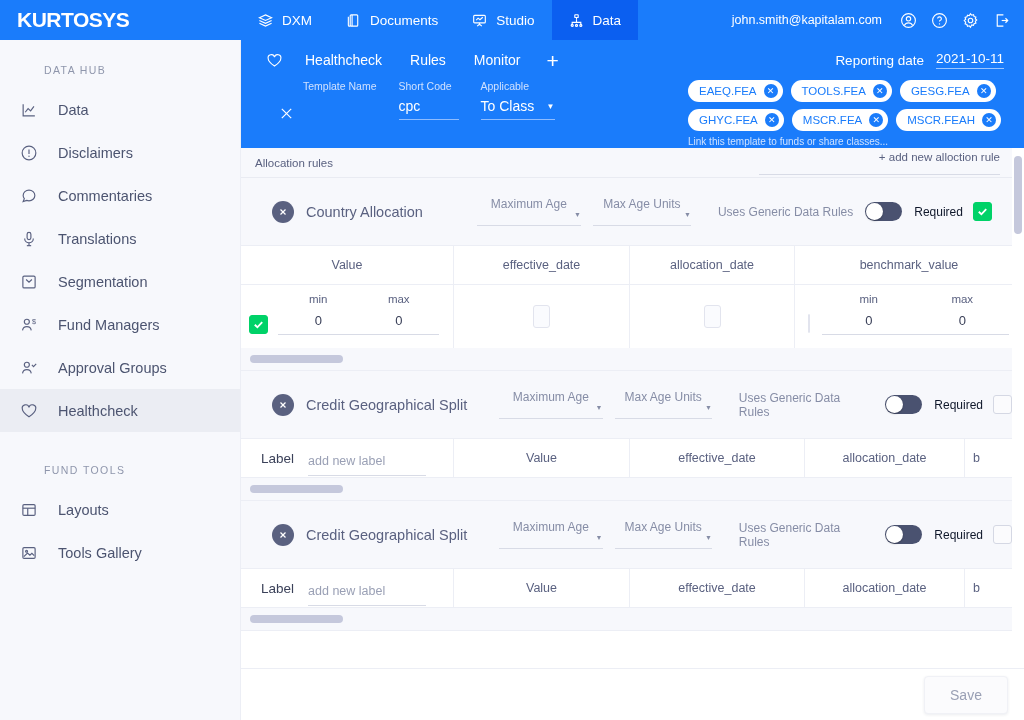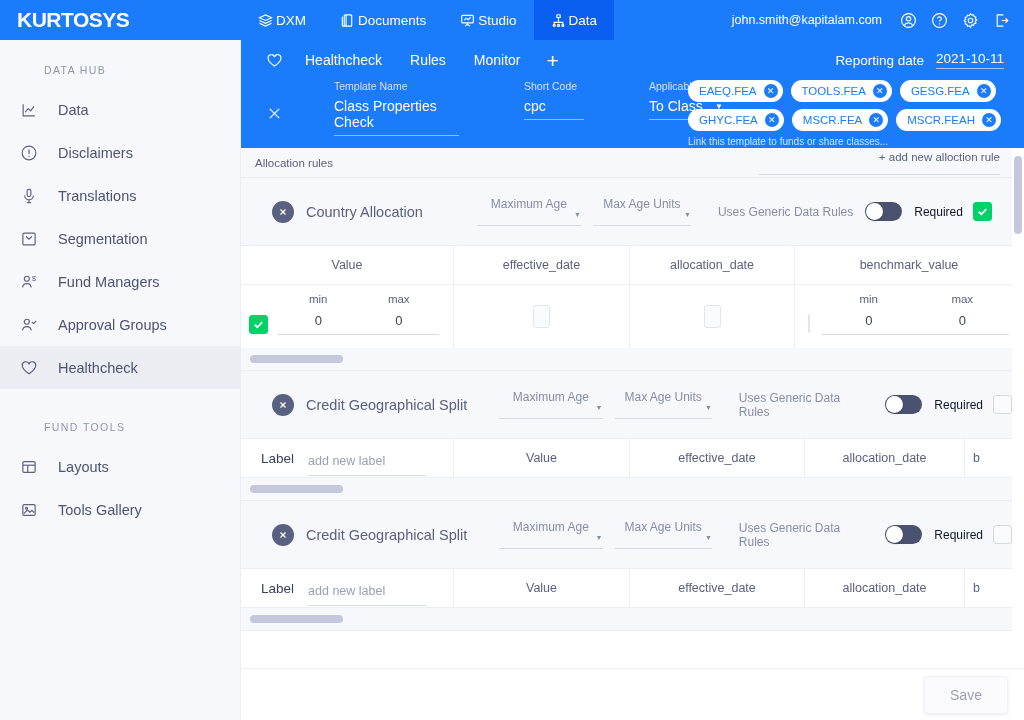--- a/index.html
+++ b/index.html
@@ -15,21 +15,21 @@
   .topbar {
     height: 40px; background: #1a7cfb; display: flex; align-items: stretch;
     flex: 0 0 40px; color: #ffffff;
   }
   .brand {
     width: 241px; display: flex; align-items: center; padding-left: 17px;
     font-size: 21px; font-weight: bold; letter-spacing: -0.5px;
   }
   .topnav { display: flex; align-items: stretch; }
   .navtab {
-    display: flex; align-items: center; gap: 3px; padding: 0 17px;
+    display: flex; align-items: center; gap: 9px; padding: 0 17px;
     font-size: 13.5px; color: #ffffff; cursor: pointer; white-space: nowrap;
   }
   .navtab.active { background: #0b5ff0; }
   .navtab svg { display: block; }
   .topright {
     margin-left: auto; display: flex; align-items: center; gap: 14px; padding-right: 14px;
   }
   .useremail { font-size: 12.5px; color: #ffffff; margin-right: 4px; }
   .icon-btn { display: flex; align-items: center; cursor: pointer; }
 
@@ -55,21 +55,21 @@
 
   
   .main { flex: 1 1 auto; min-width: 0; display: flex; flex-direction: column; background: #fff; }
 
   
   .bluehead { background: #1a7cfb; color: #fff; position: relative; flex: 0 0 108px; }
   .tabrow { display: flex; align-items: center; gap: 0; height: 40px; padding-left: 16px; }
   .heart-ico { width: 34px; display: flex; align-items: center; justify-content: center; cursor: pointer; }
   .bluetab { font-size: 14px; color: #fff; padding: 0 14px; cursor: pointer; white-space: nowrap; }
   .plus-tab { font-size: 21px; color: #fff; padding: 0 12px; cursor: pointer; line-height: 1; }
-  .fieldsrow { display: flex; align-items: flex-start; padding-left: 16px; gap: 43px; }
+  .fieldsrow { display: flex; align-items: flex-start; padding-left: 28px; }
   .close-x { width: 34px; height: 30px; display: flex; align-items: center; justify-content: center;
              cursor: pointer; margin-top: 18px; }
   .field { margin-right: 22px; }
   .field .flabel { font-size: 10.5px; color: #cfe1ff; margin-bottom: 6px; }
   .field .fval {
     font-size: 14px; color: #ffffff; border-bottom: 1px solid #8ebcff; padding-bottom: 5px;
     min-width: 60px; display: flex; align-items: center; gap: 9px; cursor: text;
   }
   .field.tname .fval { width: 125px; }
   .field.scode .fval { width: 52px; }
@@ -298,20 +298,28 @@
         <span class="si-ico">
           <svg width="18" height="18" viewBox="0 0 20 20" fill="none" stroke="#5a6180" stroke-width="1.3">
             <circle cx="10" cy="10" r="7.6"></circle>
               <path d="M10 6 v5"></path>
               <circle cx="10" cy="13.6" r="0.75" fill="#5a6180" stroke="none"></circle>
           </svg>
         </span>
         <span>Disclaimers</span>
       </div>
 
+      <div class="side-item">
+        <span class="si-ico">
+          <svg width="18" height="18" viewBox="0 0 20 20" fill="none" stroke="#5a6180" stroke-width="1.3">
+            <path d="M16.5 9.4 c0 3.3-2.9 6-6.5 6 c-.9 0-1.8-.2-2.6-.5 l-3.9 1.2 l1.3-3.2 a5.7 5.7 0 0 1-1.3-3.5 c0-3.3 2.9-6 6.5-6 s6.5 2.7 6.5 6 Z"></path>
+          </svg>
+        </span>
+        <span>Commentaries</span>
+      </div>
 
       <div class="side-item">
         <span class="si-ico">
           <svg width="18" height="18" viewBox="0 0 20 20" fill="none" stroke="#5a6180" stroke-width="1.3">
             <rect x="7.9" y="2.6" width="4.2" height="8" rx="2.1"></rect>
               <path d="M5.2 9.4 a4.8 4.8 0 0 0 9.6 0"></path>
               <path d="M10 14.2 v3.2"></path>
               <path d="M7.6 17.4 h4.8"></path>
           </svg>
         </span>
@@ -404,21 +412,20 @@
         <div class="fieldsrow">
           <span class="close-x">
             <svg width="15" height="15" viewBox="0 0 16 16" fill="none" stroke="#ffffff" stroke-width="1.25">
               <path d="M3 3 L13 13"></path>
                 <path d="M13 3 L3 13"></path>
             </svg>
           </span>
 
           <div class="field tname">
             <div class="flabel">Template Name</div>
-            <div class="fval">Class Properties Check</div>
           </div>
 
           <div class="field scode">
             <div class="flabel">Short Code</div>
             <div class="fval">cpc</div>
           </div>
 
           <div class="field applic">
             <div class="flabel">Applicable</div>
             <div class="fval">

